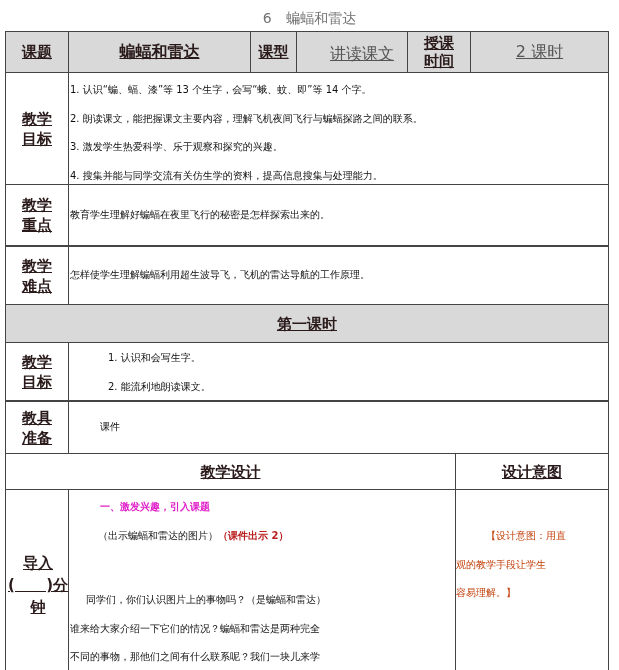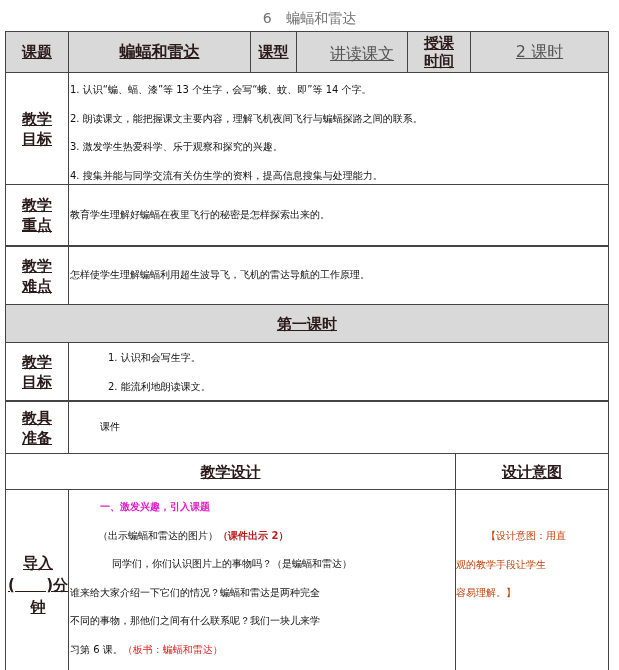--- a/index.html
+++ b/index.html
@@ -130,21 +130,21 @@
 
 <div class="cell label" style="left:6px; top:490px; width:64px; height:180px; flex-direction:column; line-height:22px; padding-top:10px;">
   <span>导入</span>
   <span style="white-space:pre;">(      )分</span>
   <span>钟</span>
 </div>
 
 <div class="abs content" style="left:70px; top:493px; width:385px;">
   <p style="padding-left:30px;" class="pink">一、激发兴趣，引入课题</p>
   <p style="padding-left:28px;"><span>（出示蝙蝠和雷达的图片）</span><span class="blue">（课件出示 2）</span></p>
-  <p style="padding-left:42px;">同学们，你们认识图片上的事物吗？（是蝙蝠和雷达）</p>
+  <p style="padding-left:16px;margin-top:36px;">同学们，你们认识图片上的事物吗？（是蝙蝠和雷达）</p>
   <p>谁来给大家介绍一下它们的情况？蝙蝠和雷达是两种完全</p>
   <p>不同的事物，那他们之间有什么联系呢？我们一块儿来学</p>
   <p><span>习第 6 课。</span><span class="red">（板书：蝙蝠和雷达）</span></p>
 </div>
 
 <div class="abs content green" style="left:456px; top:522px; width:152px;">
   <p style="padding-left:30px;">【设计意图：用直</p>
   <p>观的教学手段让学生</p>
   <p>容易理解。】</p>
 </div>

